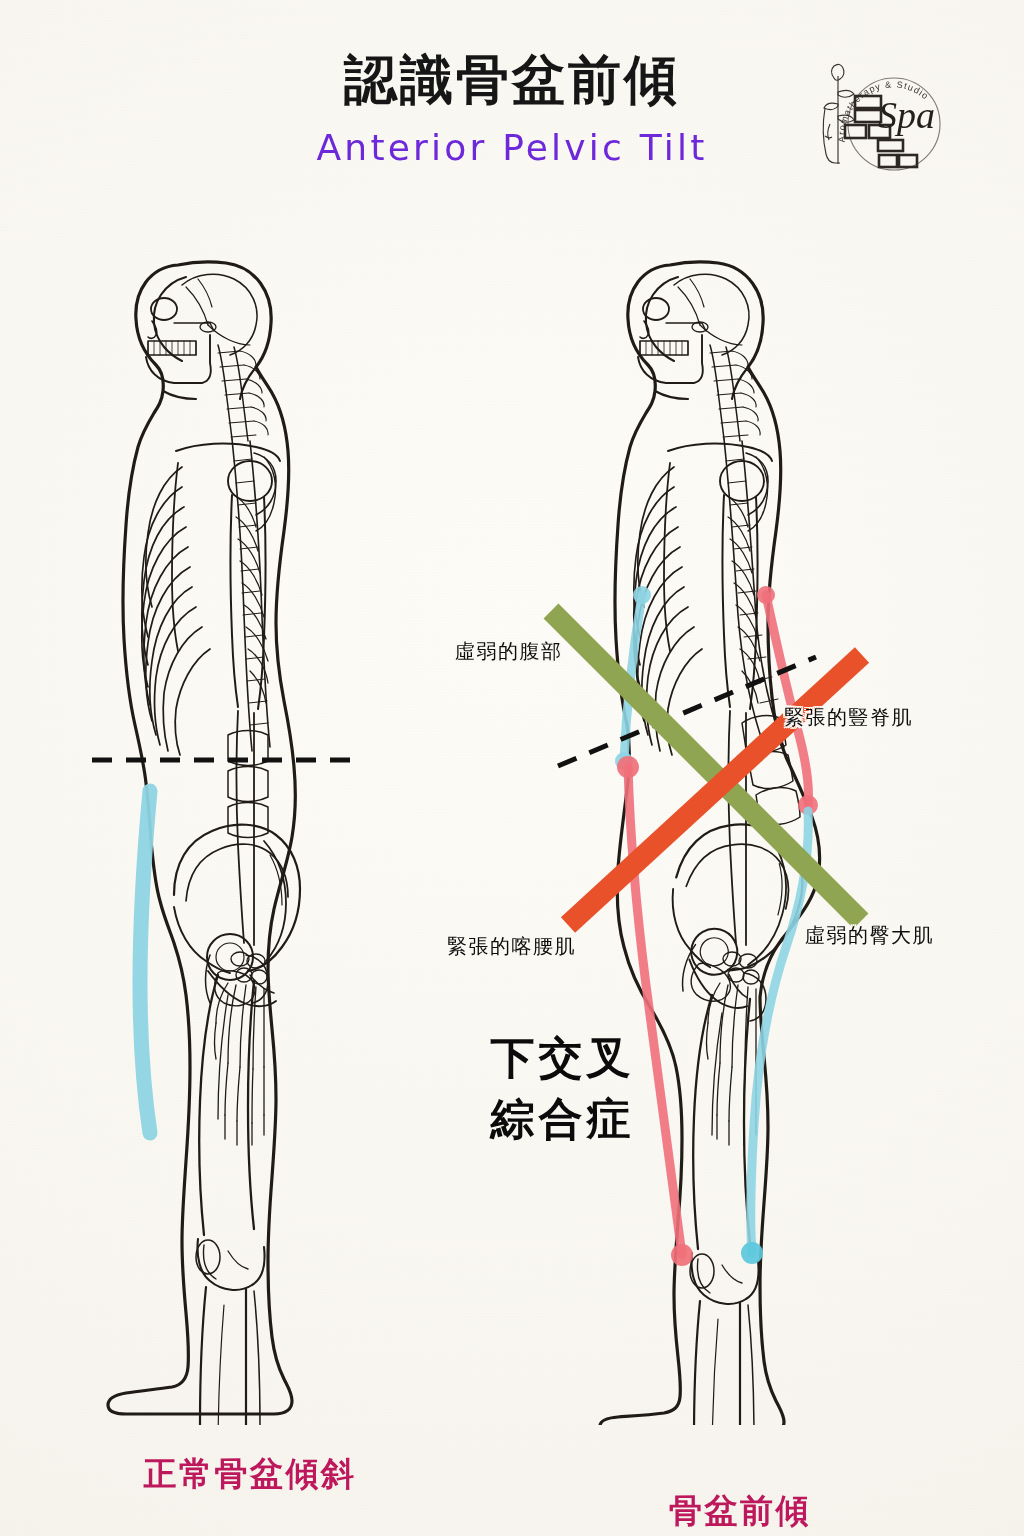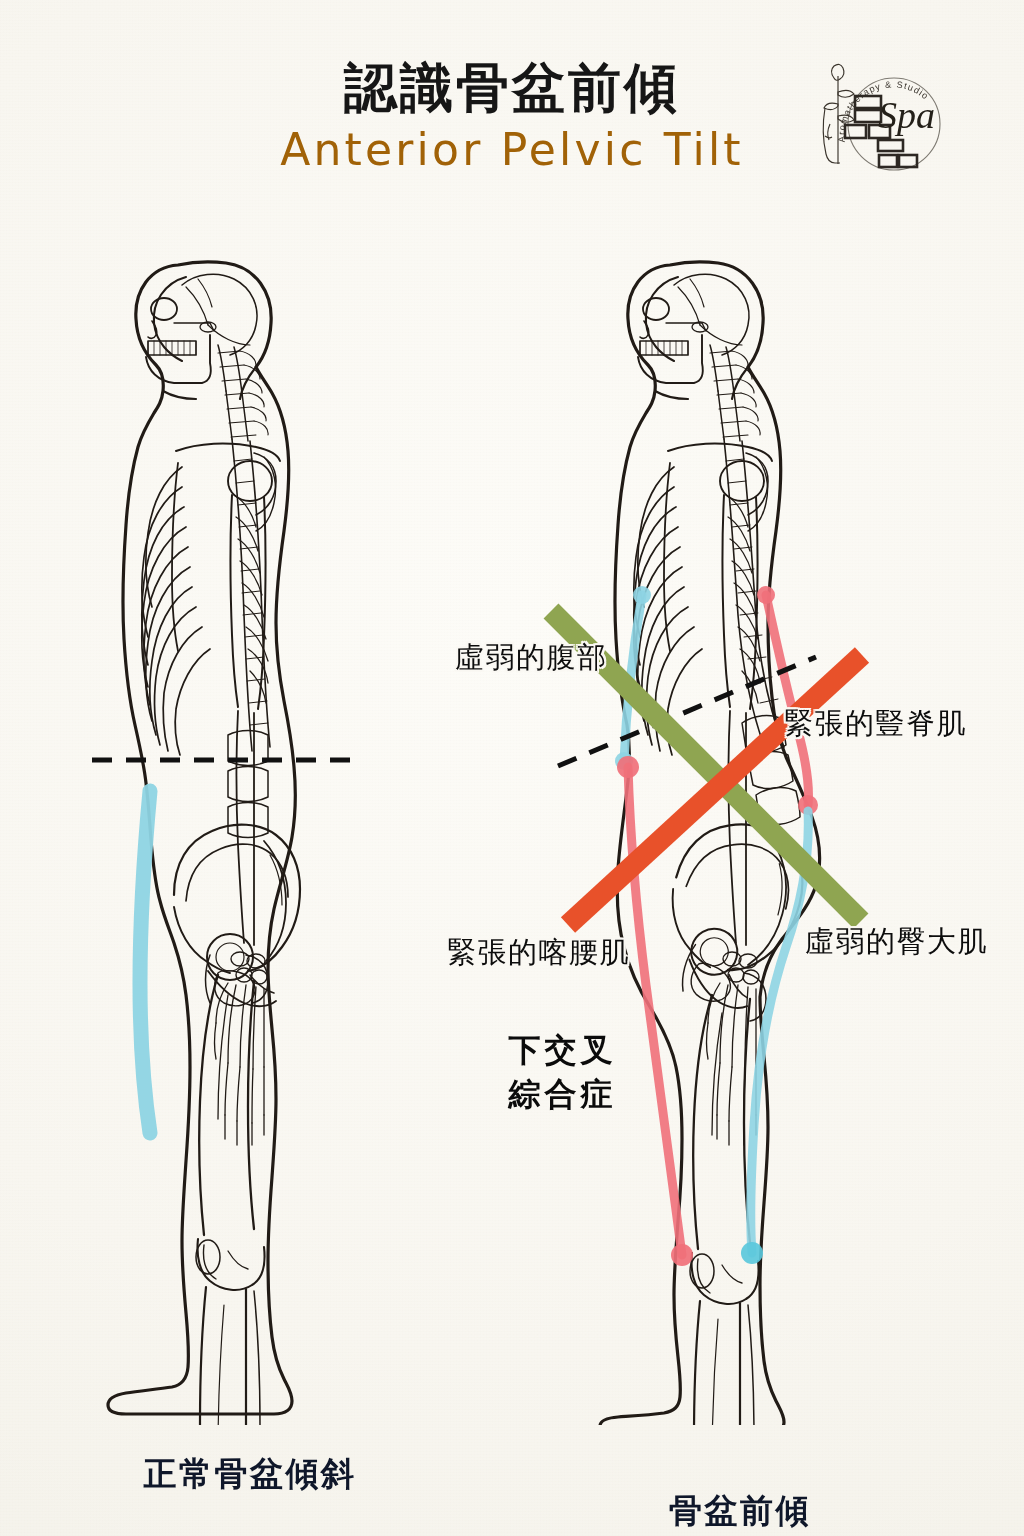--- a/index.html
+++ b/index.html
@@ -18,69 +18,69 @@
   .noise{position:absolute;inset:0;pointer-events:none;opacity:.35;
     background-image:
       repeating-linear-gradient(0deg, rgba(180,170,150,.035) 0 1px, transparent 1px 3px),
       repeating-linear-gradient(90deg, rgba(180,170,150,.03) 0 1px, transparent 1px 3px);
   }
 
   
   .title-block{position:absolute;left:0;right:0;top:52px;text-align:center;}
   .title-zh{
     font-size:53px;font-weight:bold;color:#161616;
-    letter-spacing:3px;line-height:1.05;margin:8px;
+    letter-spacing:3px;line-height:1.05;margin:0;
     font-family:"DejaVu Sans","Liberation Sans",sans-serif;
   }
   .title-en{
-    font-size:44px;color:#a16207;letter-spacing:3.2px;
-    margin-top:6px;font-weight:400;
+    font-size:36px;color:#6d28d9;letter-spacing:3.2px;
+    margin-top:19px;font-weight:400;
     font-family:"DejaVu Sans","Liberation Sans",sans-serif;
   }
 
   
   .logo{position:absolute;left:812px;top:46px;width:150px;height:150px;}
 
   
   .figure-wrap{position:absolute;top:195px;}
   #fig-left{left:78px;width:330px;height:1230px;}
   #fig-right{left:570px;width:330px;height:1230px;}
 
   .fig-svg{width:100%;height:100%;display:block;}
 
   
   .caption{
     position:absolute;text-align:center;
-    font-size:33px;font-weight:bold;color:#0f172a;
+    font-size:33px;font-weight:bold;color:#be185d;
     letter-spacing:2.5px;
     font-family:"DejaVu Sans","Liberation Sans",sans-serif;
   }
   #cap-left{left:40px;width:420px;top:1452px;}
   #cap-right{left:560px;width:360px;top:1452px;margin-top:37px;}
 
   
   .anno{
     position:absolute;
-    font-size:29px;color:#0d0d0d;font-weight:500;
+    font-size:20px;color:#0d0d0d;font-weight:500;
     letter-spacing:1.5px;white-space:nowrap;
     font-family:"DejaVu Sans","Liberation Sans",sans-serif;
     text-shadow:
       -2px -2px 0 #faf8f3, 2px -2px 0 #faf8f3,
       -2px  2px 0 #faf8f3, 2px  2px 0 #faf8f3,
        0   -2px 0 #faf8f3, 0    2px 0 #faf8f3,
       -2px  0   0 #faf8f3, 2px  0   0 #faf8f3;
   }
   #anno-abs{left:455px;top:638px;}
   #anno-erector{left:784px;top:704px;}
   #anno-psoas{left:447px;top:933px;}
   #anno-glute{left:787px;top:922px;margin-left:18px;}
 
   .syndrome{
     position:absolute;left:455px;top:1028px;width:215px;
-    text-align:center;font-size:32px;font-weight:bold;
+    text-align:center;font-size:44px;font-weight:bold;
     color:#0b0b0b;letter-spacing:4px;line-height:1.38;
     font-family:"DejaVu Sans","Liberation Sans",sans-serif;
   }
   .syndrome span{display:block;}
 
   
   #overlay{position:absolute;left:0;top:0;width:1024px;height:1536px;pointer-events:none;}
 </style>
 </head>
 <body>

